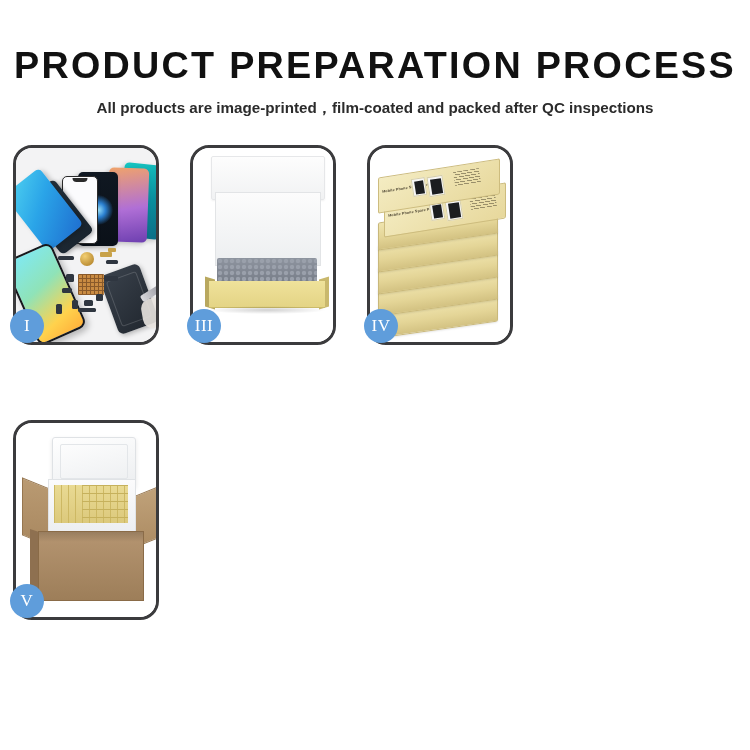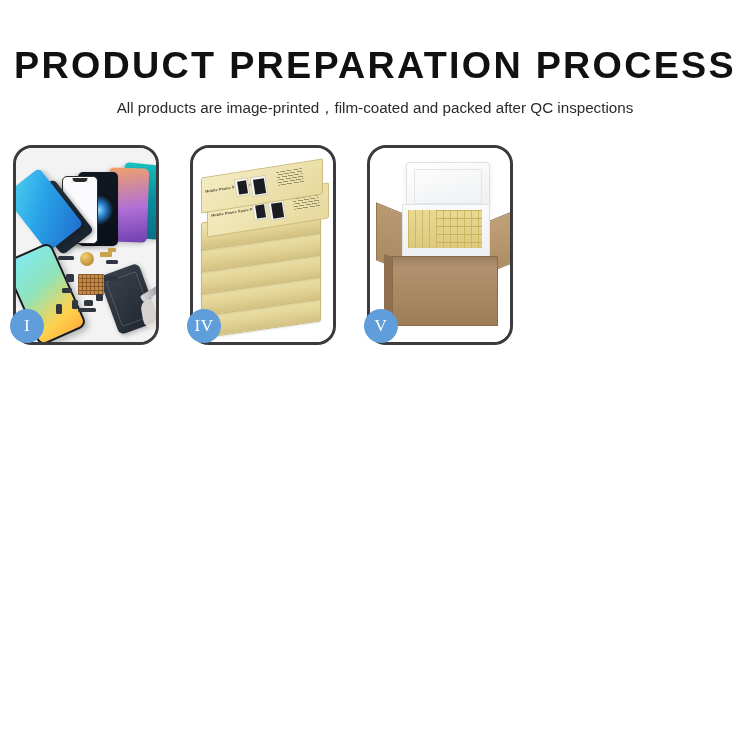--- a/index.html
+++ b/index.html
@@ -19,21 +19,21 @@
     font-size:37px;font-weight:700;
     letter-spacing:2.2px;
     color:#111111;
     line-height:1;
     padding-top:47px;
     white-space:nowrap;
     transform:scaleX(1.02);
   }
   .subtitle{
     margin:0;padding:0;
-    font-size:15.2px;font-weight:400;
+    font-size:15.2px;font-weight:700;
     color:#2b2b2b;
     line-height:1;
     padding-top:16px;
     white-space:nowrap;
   }
 
   
   .grid{
     position:absolute;
     left:13px;top:145px;
@@ -309,20 +309,34 @@
           <div class="chip" style="left:62px;top:160px;width:18px;height:4px;"></div>
           <div class="chip" style="left:40px;top:156px;width:6px;height:10px;"></div>
           <div class="hand"></div>
           <div class="tool"></div>
         </div>
       </div>
       <div class="badge">I</div>
     </div>
 
 
+    <div class="cellwrap">
+      <div class="panel">
+        <div class="panel-inner p3">
+          <div class="box3-lid"></div>
+          <div class="box3-foam"></div>
+          <div class="box3-bubble"></div>
+          <div class="box3-left"></div>
+          <div class="box3-right"></div>
+          <div class="box3-front"></div>
+          <div class="box3-shadow"></div>
+        </div>
+      </div>
+      <div class="badge">III</div>
+    </div>
 
     <div class="cellwrap">
       <div class="panel">
         <div class="panel-inner p4">
           <div class="stack">
             <div class="kbox t" style="top:136px;"></div>
             <div class="kbox t" style="top:114px;"></div>
             <div class="kbox t" style="top:92px;"></div>
             <div class="kbox t" style="top:70px;"></div>
             <div class="kbox t" style="top:48px;"></div>

